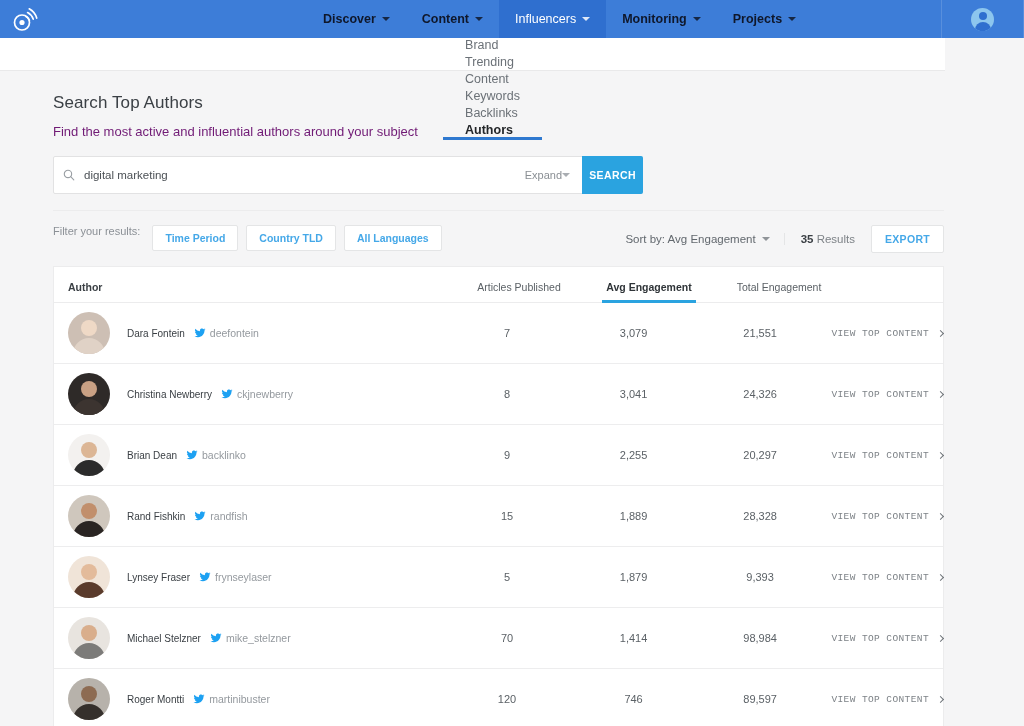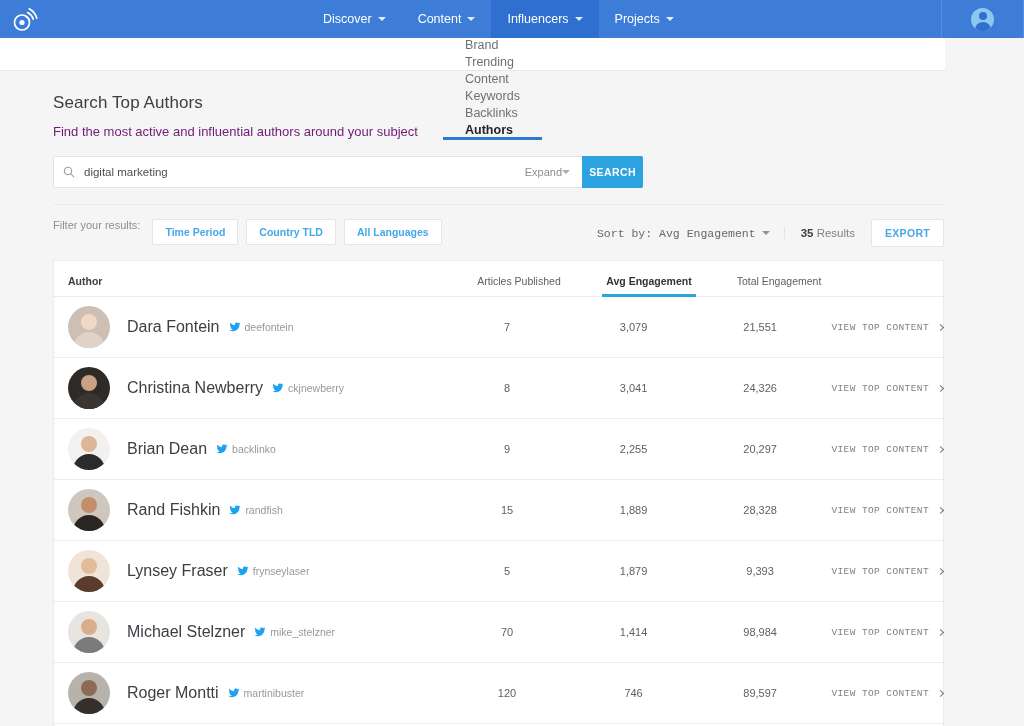--- a/index.html
+++ b/index.html
@@ -35,24 +35,25 @@
   .topnav {
     display: flex;
     align-items: stretch;
     margin-left: 255px;
   }
   .topnav-item {
     display: flex;
     align-items: center;
     gap: 6px;
     padding: 0 16px;
-    color: #ffffff;
+    color: #0f172a;
     font-size: 12.5px;
     cursor: pointer;
     white-space: nowrap;
+    font-weight: bold;
   }
   .topnav-item.active {
     background: #2f6fcf;
     color: #ffffff;
     font-weight: normal;
   }
   .caret {
     width: 0; height: 0;
     border-left: 4px solid transparent;
     border-right: 4px solid transparent;
@@ -144,21 +145,21 @@
   .page-sub {
     font-size: 13px;
     color: #701a75;
     margin-top: 11px;
   }
 
   
   .searchbar {
     margin-top: 17px;
     width: 590px;
-    height: 32px;
+    height: 38px;
     display: flex;
     align-items: stretch;
     background: #fff;
     border: 1px solid #e2e2e3;
     border-radius: 2px;
   }
   .search-ico {
     width: 30px;
     display: flex;
     align-items: center;
@@ -234,21 +235,20 @@
   .sortby {
     font-size: 11.5px;
     color: #62686e;
     display: flex;
     align-items: center;
     gap: 6px;
     cursor: pointer;
     padding-right: 14px;
     border-right: 1px solid #e4e5e6;
     white-space: nowrap;
-    font-family: Liberation Mono, monospace;
   }
   .results {
     font-size: 11.5px;
     color: #7d8287;
     padding: 0 16px;
     white-space: nowrap;
   }
   .results b { color: #3b4045; }
   .export-btn {
     border: 1px solid #e4e5e6;
@@ -335,21 +335,21 @@
     border-radius: 50%;
     left: 13px; top: 8px;
   }
   .photo .body {
     position: absolute;
     width: 32px; height: 20px;
     border-radius: 16px 16px 0 0;
     left: 5px; top: 26px;
   }
   .author-name {
-    font-size: 16px;
+    font-size: 10px;
     color: #3b4045;
     white-space: nowrap;
   }
   .handle {
     display: inline-flex;
     align-items: center;
     gap: 4px;
     margin-left: 9px;
     font-size: 10.5px;
     color: #9196 9b;
@@ -409,20 +409,24 @@
     <div class="topnav-item">
       <span>Discover</span>
       <i class="caret"></i>
     </div>
     <div class="topnav-item">
       <span>Content</span>
       <i class="caret"></i>
     </div>
     <div class="topnav-item active">
       <span>Influencers</span>
+      <i class="caret"></i>
+    </div>
+    <div class="topnav-item">
+      <span>Monitoring</span>
       <i class="caret"></i>
     </div>
     <div class="topnav-item">
       <span>Projects</span>
       <i class="caret"></i>
     </div>
   </nav>
 
   <div class="topbar-right">
     <div class="avatar-cell">

